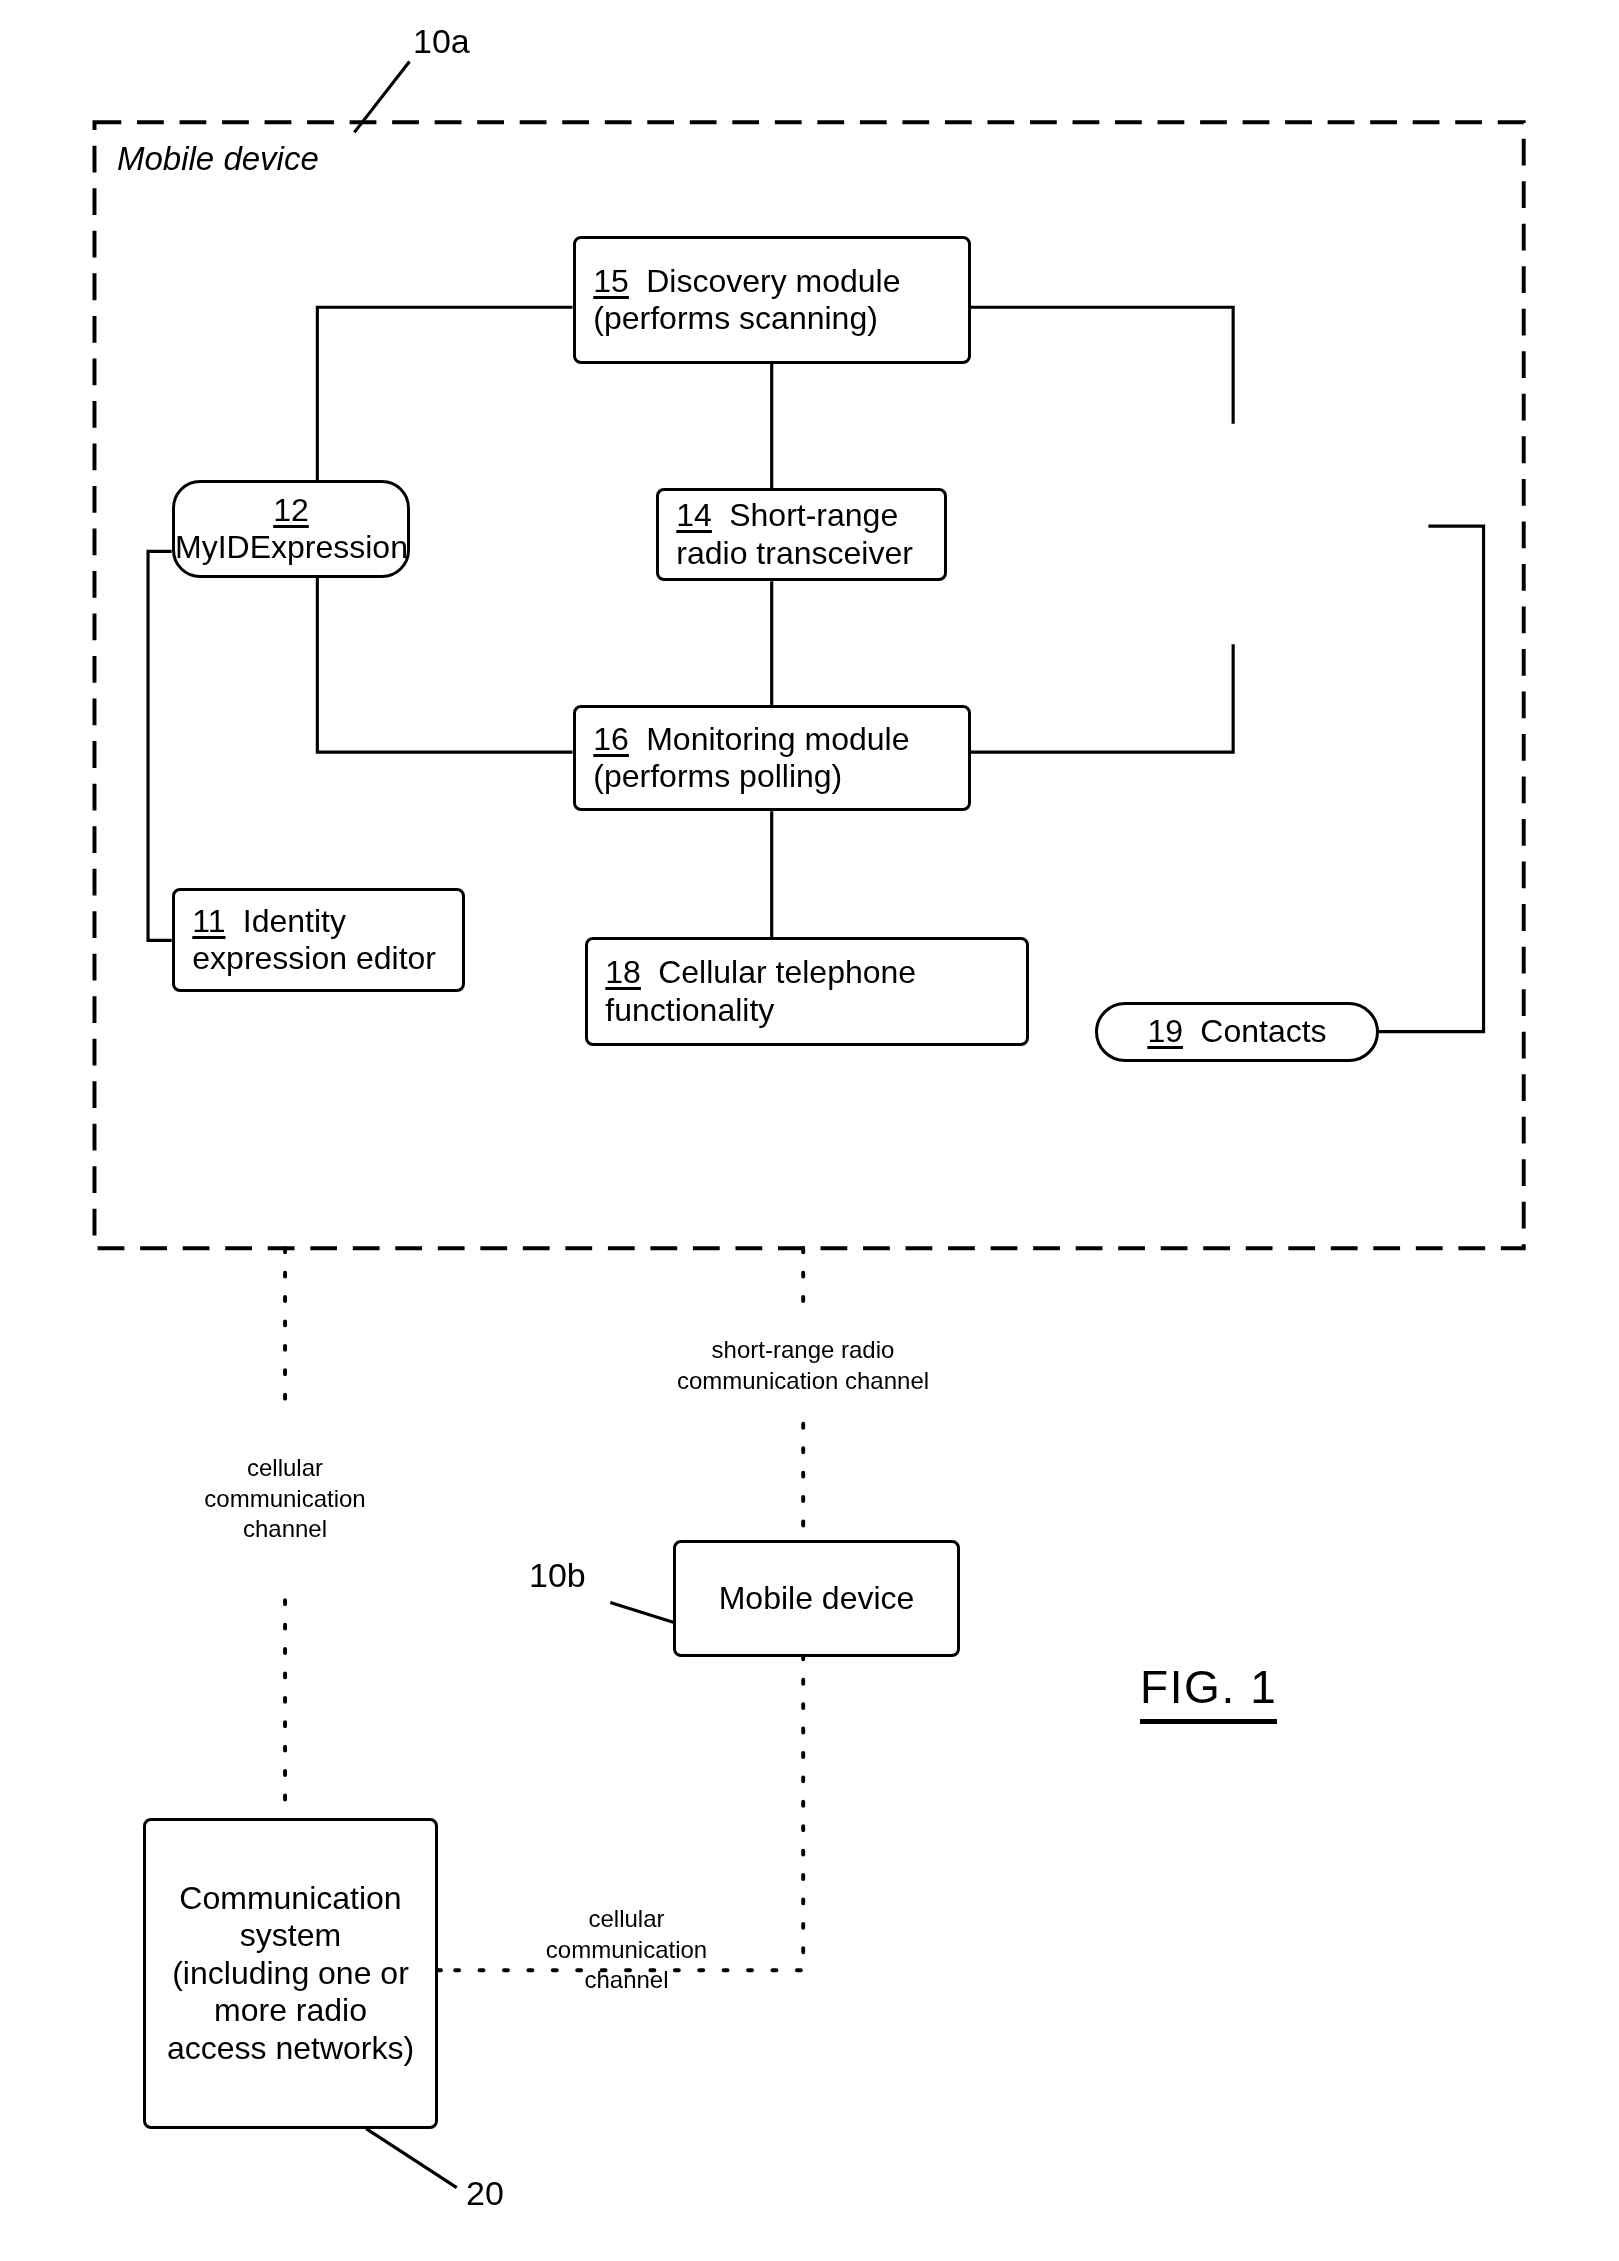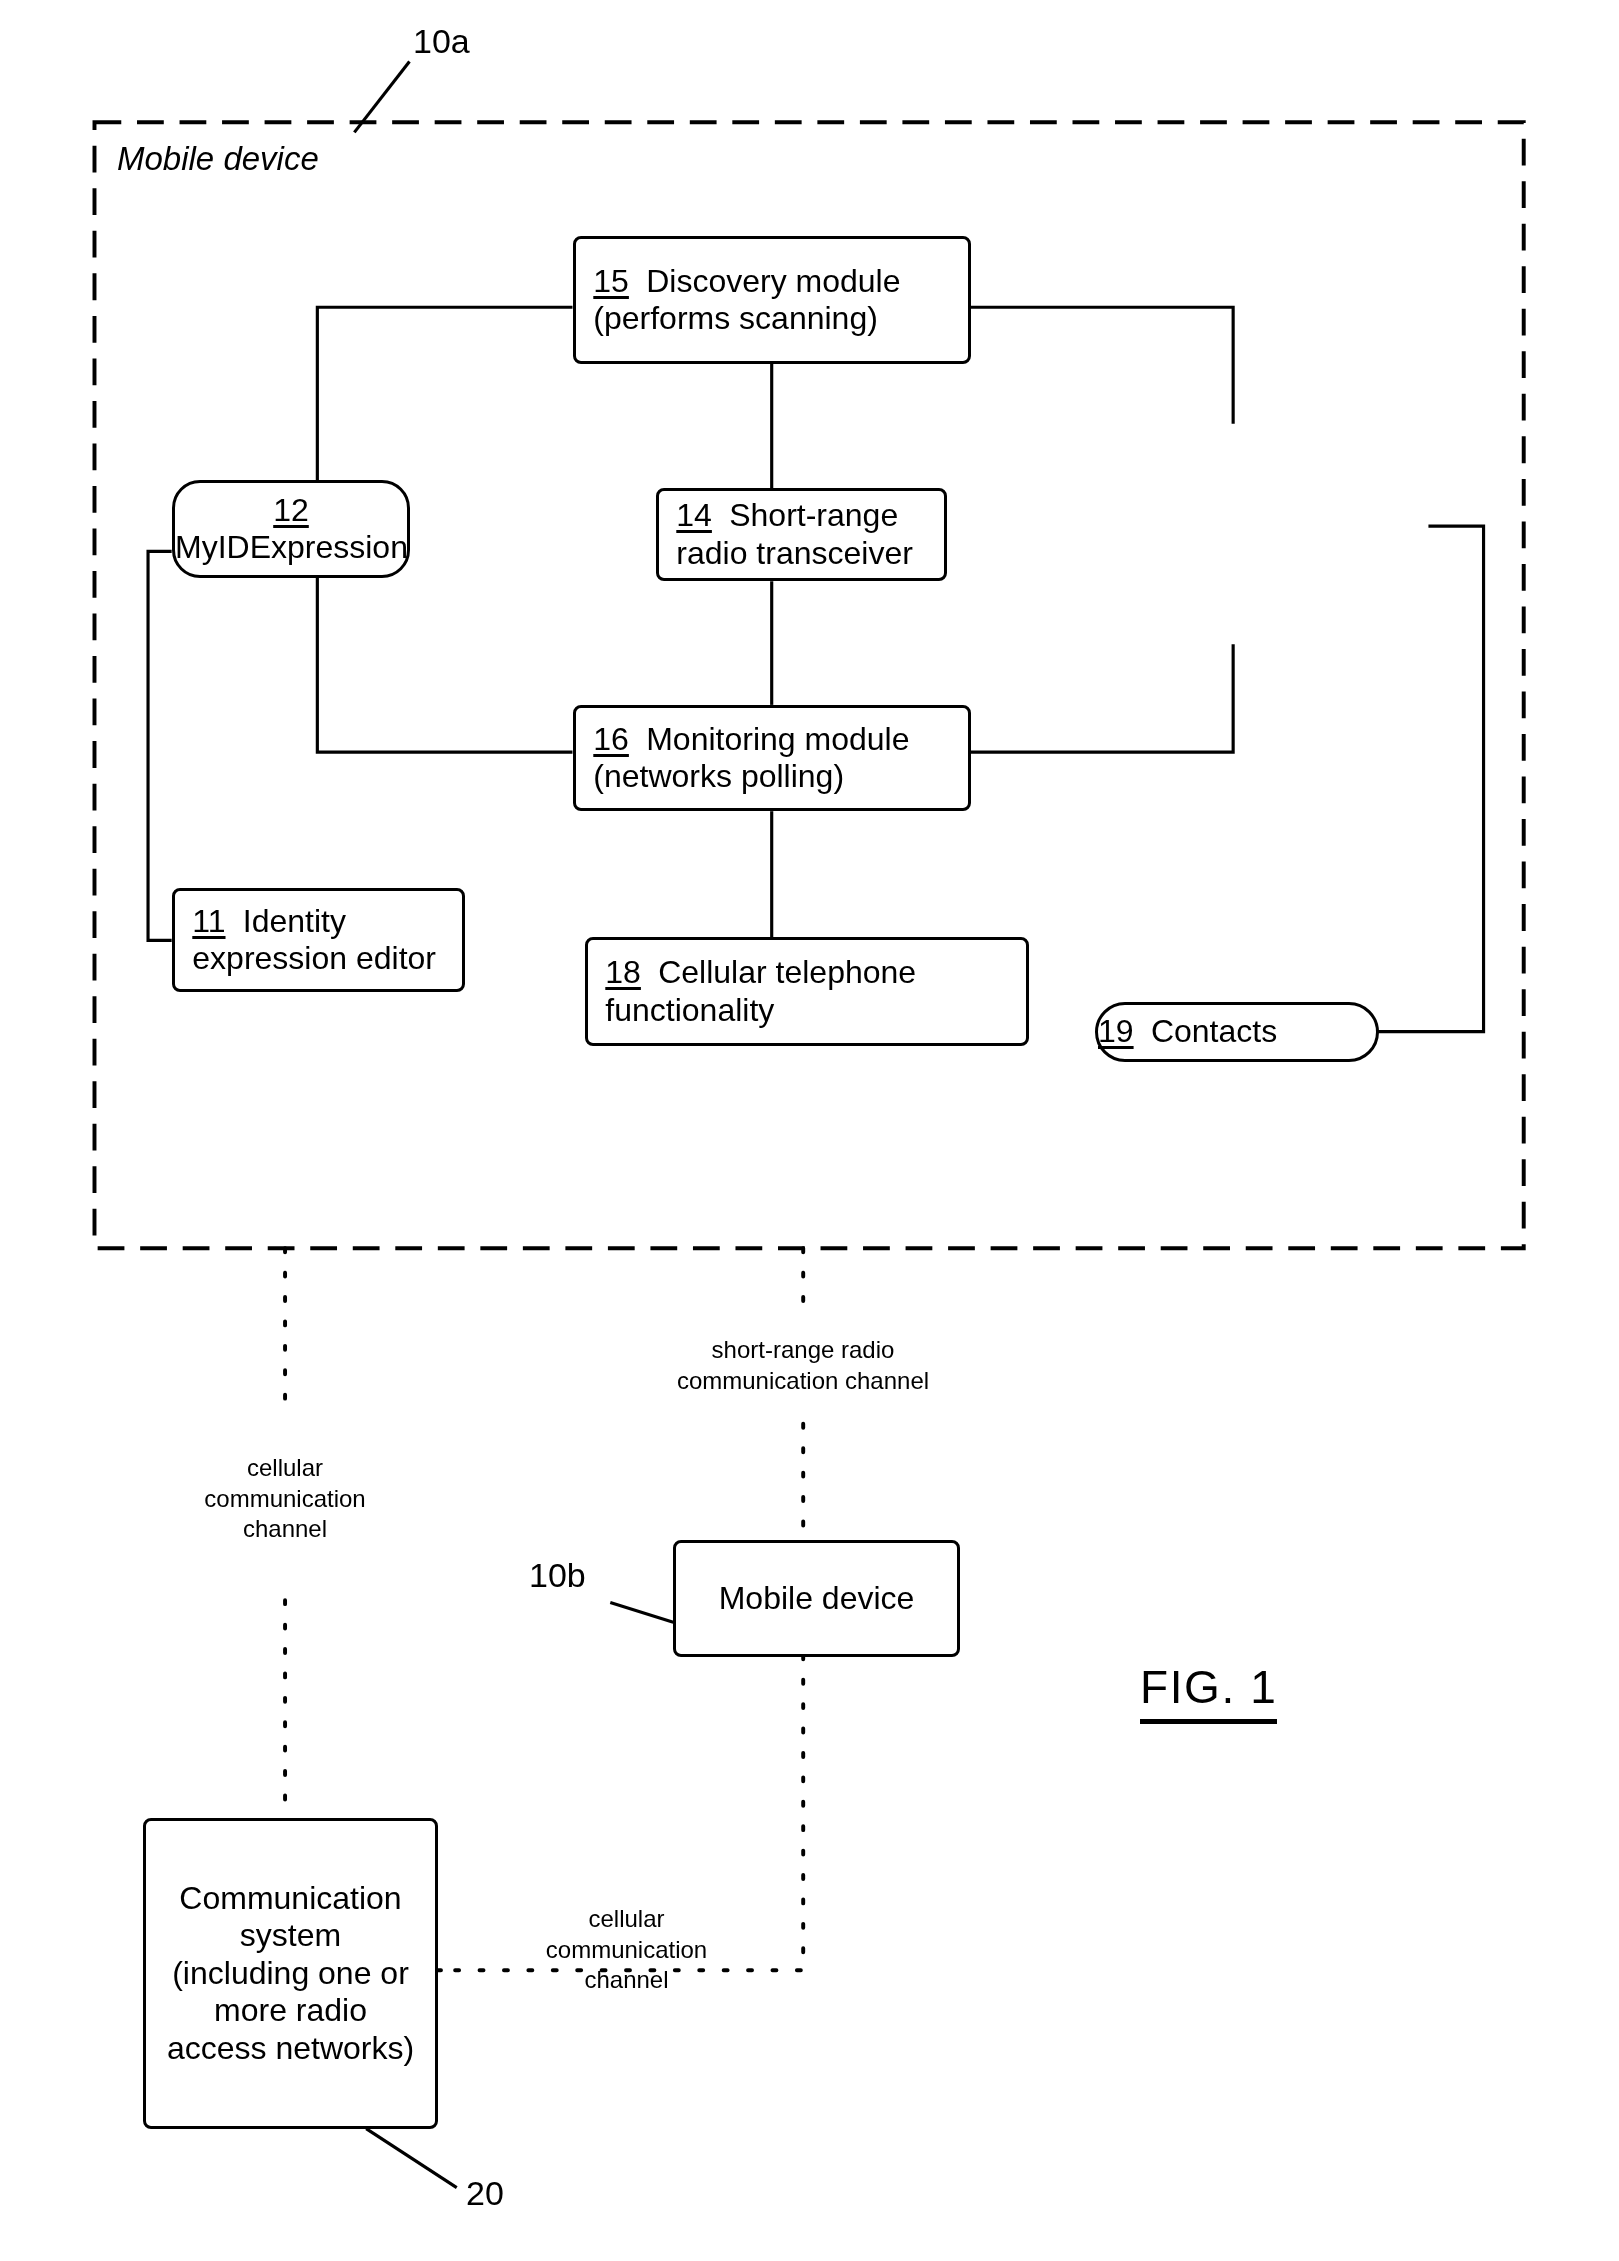--- a/index.html
+++ b/index.html
@@ -141,34 +141,34 @@
   </div>
 
   <div class="node rect lefted" style="left:630px; top:488px; width:291px; height:93px;margin-left:26px;">
     <div class="line"><span class="ref">14</span><span class="gap"></span><span>Short-range</span></div>
     <div class="line">radio transceiver</div>
   </div>
 
 
   <div class="node rect lefted" style="left:573px; top:705px; width:398px; height:106px;">
     <div class="line"><span class="ref">16</span><span class="gap"></span><span>Monitoring  module</span></div>
-    <div class="line">(networks polling)</div>
+    <div class="line">(performs polling)</div>
   </div>
 
   <div class="node rect lefted" style="left:172px; top:888px; width:293px; height:104px;">
     <div class="line"><span class="ref">11</span><span class="gap"></span><span>Identity</span></div>
     <div class="line">expression editor</div>
   </div>
 
   <div class="node rect lefted" style="left:573px; top:937px; width:444px; height:109px;margin-left:12px;">
     <div class="line"><span class="ref">18</span><span class="gap"></span><span>Cellular telephone</span></div>
     <div class="line">functionality</div>
   </div>
 
-  <div class="node pill centered" style="left:1095px; top:1002px; width:284px; height:60px; flex-direction:row; justify-content:flex-start; align-items:center;">
+  <div class="node pill centered" style="left:1095px; top:1002px; width:284px; height:60px; flex-direction:row; justify-content:center; align-items:center;">
     <div class="line"><span class="ref">19</span><span class="gap"></span><span>Contacts</span></div>
   </div>
 
   <div class="free-text" style="left:151px; top:1453px; width:268px;">cellular
 communication
 channel</div>
 
   <div class="free-text" style="left:606px; top:1335px; width:394px;">short-range radio
 communication channel</div>
 

